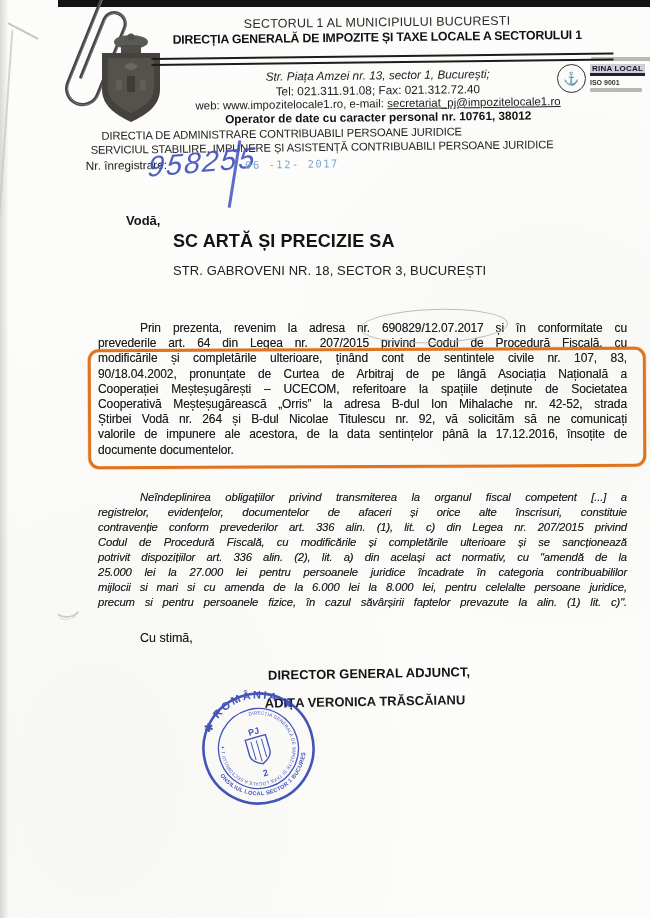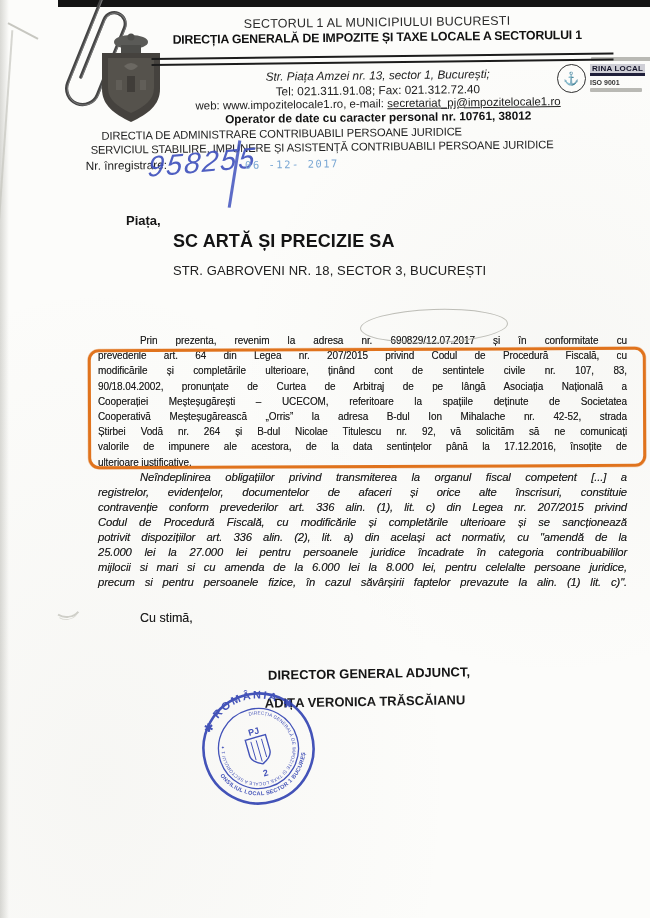--- a/index.html
+++ b/index.html
@@ -48,22 +48,22 @@
                 display:flex;align-items:center;justify-content:center;font-size:13px;color:#222;flex:0 0 auto;}
   .cert .name{font-size:8px;font-weight:bold;color:#15152a;background:#cfcfd6;padding:0 2px;
               border-bottom:3px solid #20203a;letter-spacing:.2px;white-space:nowrap;}
   .cert .iso{font-size:7px;font-weight:bold;color:#333;margin-top:3px;}
   
   .catre{left:126px;top:213px;font-size:13px;font-weight:bold;color:#161616;}
   .rcpt-name{left:173px;top:231px;font-size:18px;font-weight:bold;color:#141414;letter-spacing:.1px;}
   .rcpt-addr{left:173px;top:263px;font-size:13px;color:#202020;letter-spacing:.1px;text-align:center;}
   
   .bodytext{left:98px;top:321px;width:529px;color:#1c1c1c;text-shadow:0 0 .4px rgba(20,20,20,.5);}
-  .para1{font-size:10px;line-height:15.2px;letter-spacing:-.1px;margin-top:12px;}
-  .para2{font-size:11.3px;line-height:15.1px;font-style:italic;letter-spacing:-.15px;}
+  .para1{font-size:12px;line-height:15.2px;letter-spacing:-.1px;}
+  .para2{font-size:11.3px;line-height:15.1px;font-style:italic;letter-spacing:-.15px;margin-top:32px;}
   .para .bline{text-align:justify;text-align-last:justify;}
   .para1 .bline:first-child,.para2 .bline:first-child{text-indent:42px;}
   .para1 .bline:last-child{text-align-last:left;}
   .closing{font-size:12.5px;padding-left:42px;margin-top:20px;}
   
   .pen-ellipse{left:360px;top:309px;width:146px;height:32px;border:1.5px solid #b3b3ac;
                border-radius:50%;transform:rotate(-2deg);opacity:.85;}
   .orange-box{left:88px;top:348px;width:552px;height:114px;border:3.5px solid #e0731d;
               border-radius:11px;transform:rotate(-0.25deg);
               box-shadow:0 0 0 .5px rgba(224,115,29,.35);}
@@ -128,35 +128,35 @@
     <div class="abs operator">Operator de date cu caracter personal nr. 10761, 38012</div>
     <div class="abs dept1">DIRECTIA DE ADMINISTRARE CONTRIBUABILI PERSOANE JURIDICE</div>
     <div class="abs dept2">SERVICIUL STABILIRE, IMPUNERE ȘI ASISTENȚĂ CONTRIBUABILI PERSOANE JURIDICE</div>
     <div class="abs reg">Nr. înregistrare:</div>
   </div>
 
   <div class="abs reg-hand">958255</div>
   <div class="abs reg-slash"></div>
   <div class="abs reg-date">06 -12- 2017</div>
 
-  <div class="abs catre">Piața,</div>
+  <div class="abs catre">Vodă,</div>
   <div class="abs rcpt-name">SC ARTĂ ȘI PRECIZIE SA</div>
   <div class="abs rcpt-addr">STR. GABROVENI NR. 18, SECTOR 3, BUCUREȘTI</div>
 
   <div class="abs bodytext">
     <div class="para para1">
         <div class="bline">Prin prezenta, revenim la adresa nr. 690829/12.07.2017 și în conformitate cu</div>
         <div class="bline">prevederile art. 64 din Legea nr. 207/2015 privind Codul de Procedură Fiscală, cu</div>
         <div class="bline">modificările și completările ulterioare, ținând cont de sentintele civile nr. 107, 83,</div>
         <div class="bline">90/18.04.2002, pronunțate de Curtea de Arbitraj de pe lângă Asociația Națională a</div>
         <div class="bline">Cooperației Meșteșugărești – UCECOM, referitoare la spațiile deținute de Societatea</div>
         <div class="bline">Cooperativă Meșteșugărească „Orris” la adresa B-dul Ion Mihalache nr. 42-52, strada</div>
         <div class="bline">Știrbei Vodă nr. 264 și B-dul Nicolae Titulescu nr. 92, vă solicităm să ne comunicați</div>
         <div class="bline">valorile de impunere ale acestora, de la data sentințelor până la 17.12.2016, însoțite de</div>
-        <div class="bline">ulterioare justificative.</div>
+        <div class="bline">documente documentelor.</div>
       </div>
     <div class="para para2">
         <div class="bline">Neîndeplinirea obligațiilor privind transmiterea la organul fiscal competent [...] a</div>
         <div class="bline">registrelor, evidențelor, documentelor de afaceri și orice alte înscrisuri, constituie</div>
         <div class="bline">contravenție conform prevederilor art. 336 alin. (1), lit. c) din Legea nr. 207/2015 privind</div>
         <div class="bline">Codul de Procedură Fiscală, cu modificările și completările ulterioare și se sancționează</div>
         <div class="bline">potrivit dispozițiilor art. 336 alin. (2), lit. a) din același act normativ, cu "amendă de la</div>
         <div class="bline">25.000 lei la 27.000 lei pentru persoanele juridice încadrate în categoria contribuabililor</div>
         <div class="bline">mijlocii si mari si cu amenda de la 6.000 lei la 8.000 lei, pentru celelalte persoane juridice,</div>
         <div class="bline">precum si pentru persoanele fizice, în cazul săvârșirii faptelor prevazute la alin. (1) lit. c)".</div>

